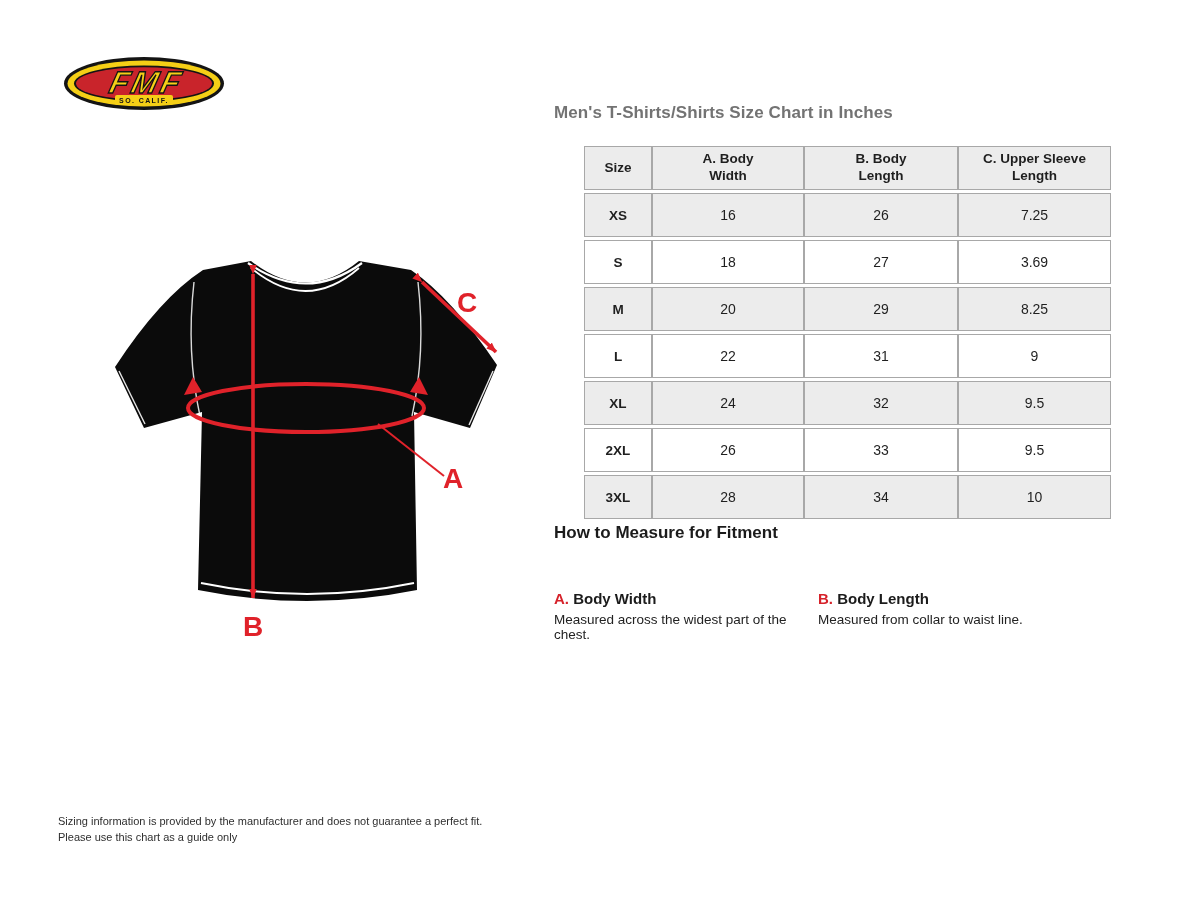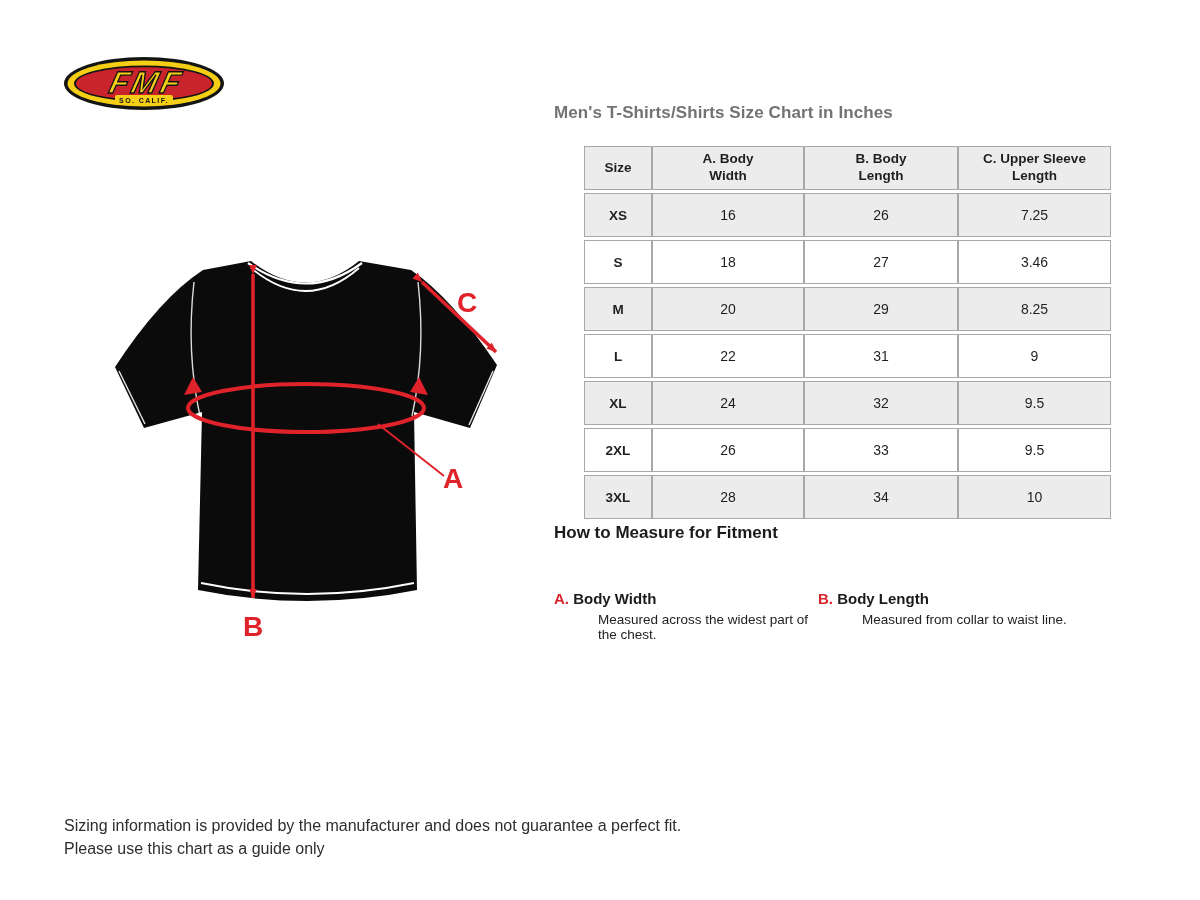--- a/index.html
+++ b/index.html
@@ -57,26 +57,26 @@
   }
   #measure-grid {
     left: 554px; top: 590px;
     display: grid;
     grid-template-columns: 264px 270px;
     grid-row-gap: 28px;
     width: 534px;
   }
   .measure-item .m-label { font-size: 15px; font-weight: bold; color: #1b1b1b; margin-bottom: 5px; }
   .measure-item .m-key { color: #d6222a; }
-  .measure-item .m-desc { font-size: 13.5px; color: #222222; margin-left: 44px; }
+  .measure-item .m-desc { font-size: 13.5px; color: #222222; }
 
   
   #footer {
-    left: 64px; top: 814px;
-    font-size: 16px; color: #2e2e2e; line-height: 1.45;
+    left: 58px; top: 814px;
+    font-size: 11px; color: #2e2e2e; line-height: 1.45;
   }
 </style>
 </head>
 <body>
 
 <svg id="logo" class="abs" viewBox="0 0 162 55" aria-hidden="true">
   <g>
     <ellipse cx="81" cy="27.5" rx="80" ry="26.5" fill="#141414"></ellipse>
     <ellipse cx="81" cy="27.5" rx="76.5" ry="23" fill="#f5cf16"></ellipse>
     <ellipse cx="81" cy="27.5" rx="70" ry="18" fill="#141414"></ellipse>
@@ -156,21 +156,21 @@
         <tr>
           <td class="size-cell">XS</td>
           <td>16</td>
           <td>26</td>
           <td>7.25</td>
         </tr>
         <tr>
           <td class="size-cell">S</td>
           <td>18</td>
           <td>27</td>
-          <td>3.46</td>
+          <td>3.69</td>
         </tr>
         <tr>
           <td class="size-cell">M</td>
           <td>20</td>
           <td>29</td>
           <td>8.25</td>
         </tr>
         <tr>
           <td class="size-cell">L</td>
           <td>22</td>

